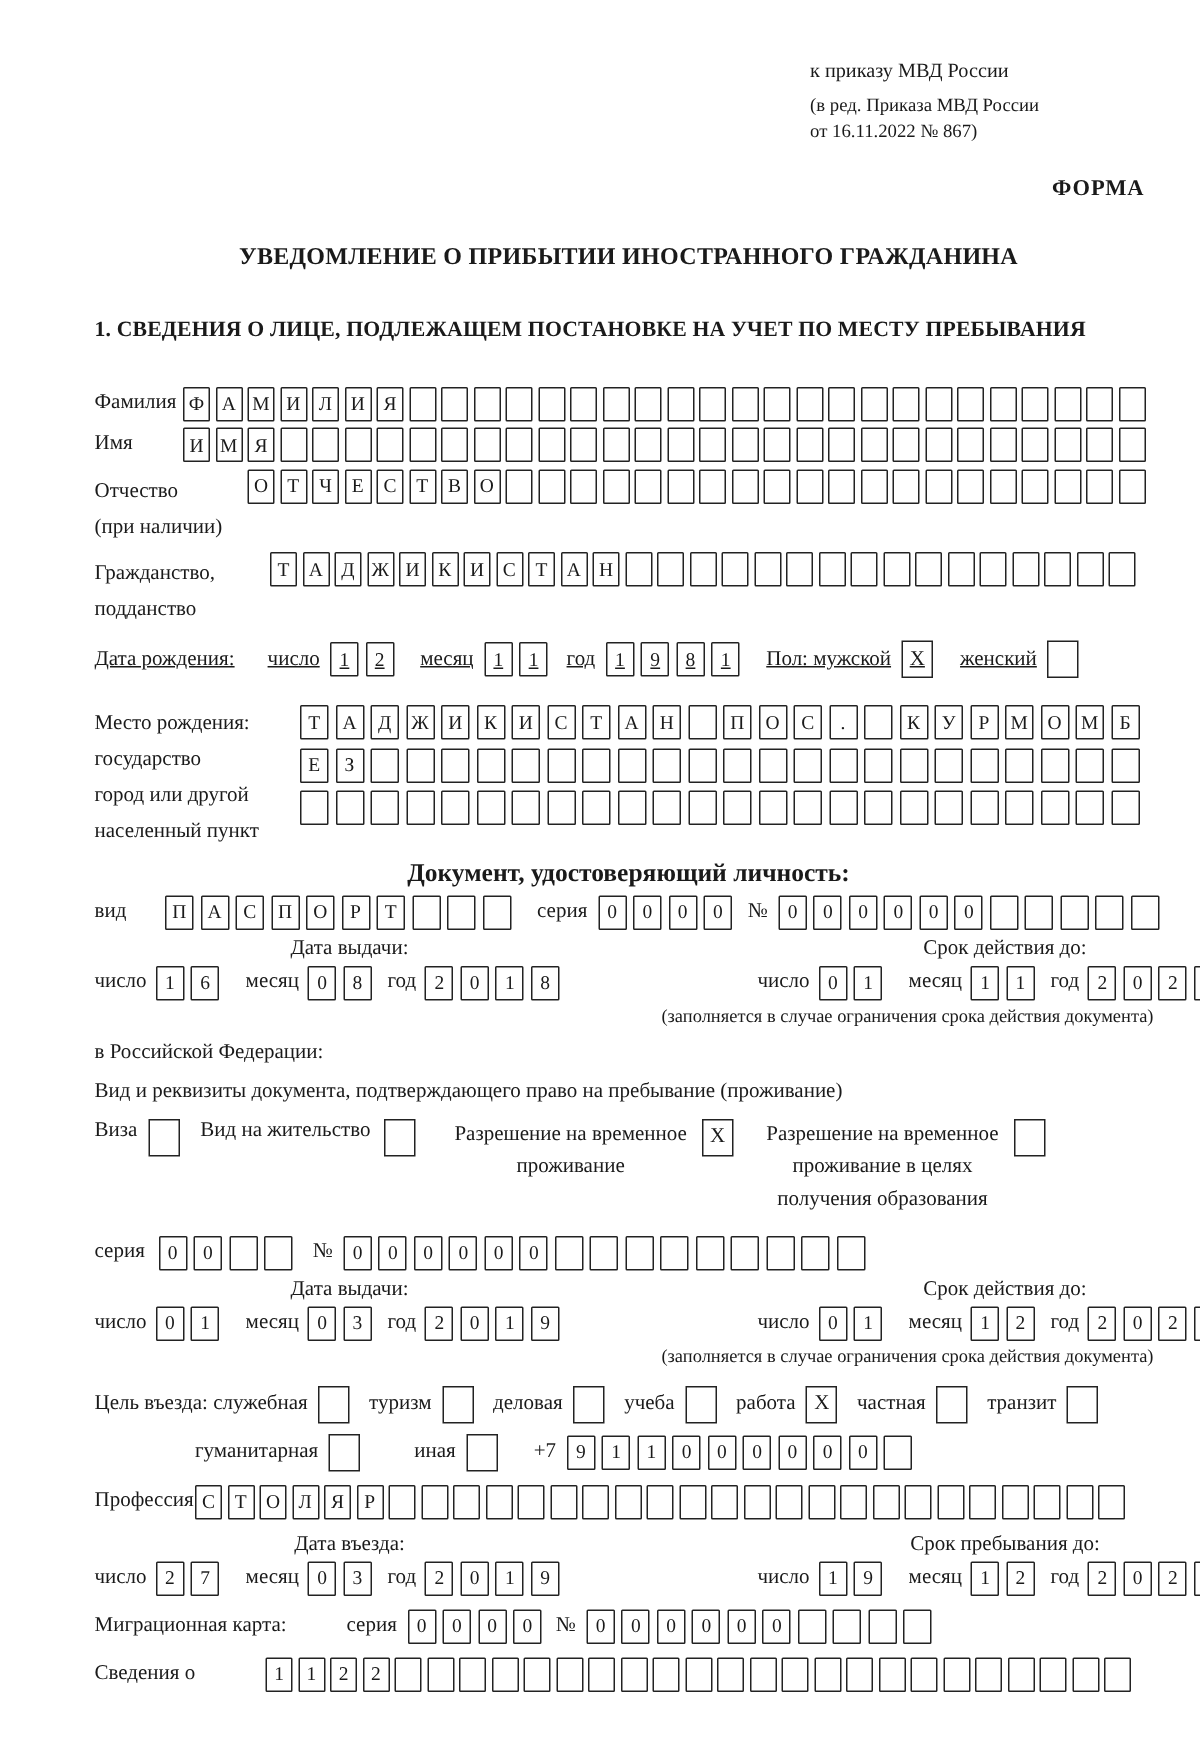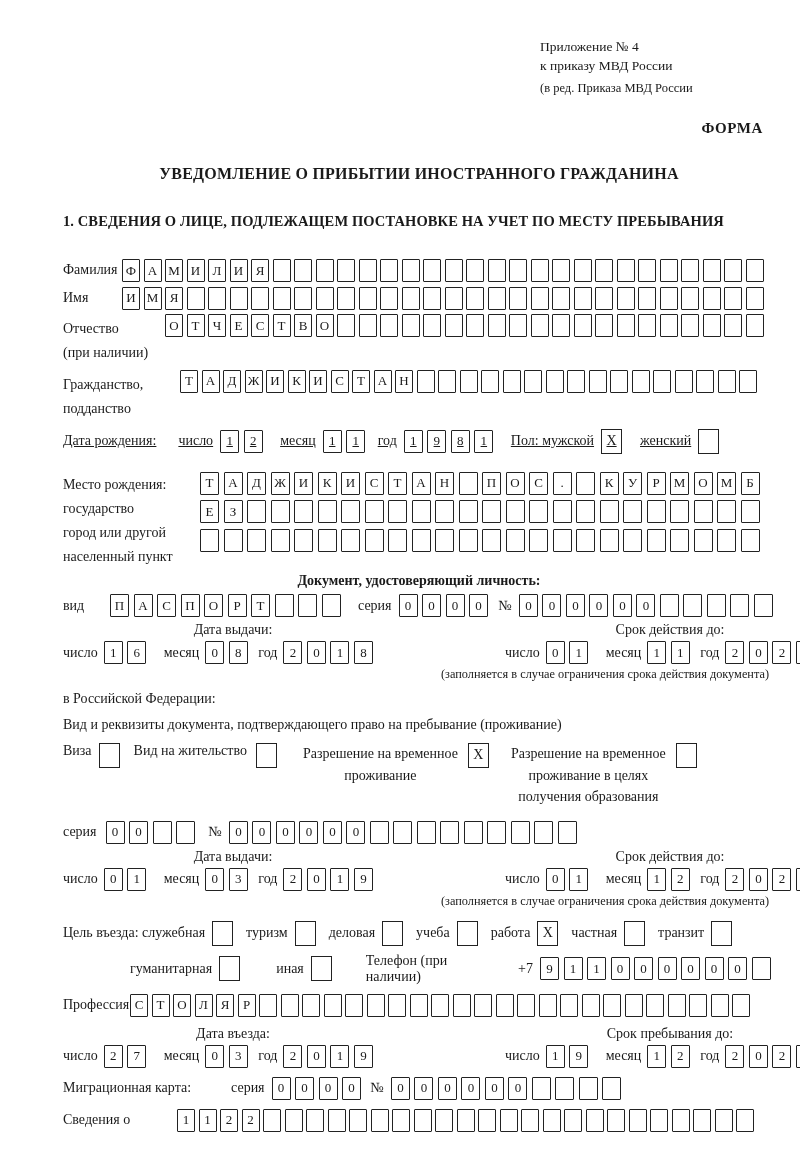--- a/index.html
+++ b/index.html
@@ -30,21 +30,21 @@
   .cbox {
     box-sizing:border-box; width:21px; height:25px; border:1.5px solid #222;
     display:inline-flex; align-items:center; justify-content:center; font-size:14px; flex:none; background:#fff;
   }
   .w-surname { width:59px; } .w-patr { width:102px; } .w-citiz { width:117px; }
   .w-place { width:137px; } .w-kind { width:47px; } .w-prof { width:67px; }
   .multi-lbl div { line-height:24px; }
   .place-rows .boxes { margin-bottom:5.5px; }
   .sp { margin-left:13px; margin-right:7px; }
   .sp2 { margin-left:22px; margin-right:7px; }
-  .center-bold { text-align:center; font-weight:bold; font-size:14px; margin:4px 0 5px; }
+  .center-bold { text-align:center; font-weight:bold; font-size:17px; margin:4px 0 5px; }
 
   .dates { display:flex; margin-top:5px; font-size:14px; }
   .dcol.left { width:442px; flex:none; }
   .dhead { text-align:center; margin-bottom:3px; }
   .dcol.left .dhead { width:340px; }
   .dcol.right .dhead { width:330px; }
   .dline { display:flex; align-items:center; }
   .dline .dl { margin-right:6px; } .dline .ml { margin-left:13px; margin-right:6px; }
   .note-right { text-align:right; font-size:12.3px; margin-top:3px; padding-right:6px; }
 
@@ -58,23 +58,23 @@
   .rep-lbl { width:114px; flex:none; line-height:1.62; }
   .rep-boxes .boxes { margin-bottom:6.5px; }
   .nowrap { white-space:nowrap; }
 </style>
 </head>
 <body>
 
 <div class="sheet">
 
   <div class="appendix">
-    <div>Приложение № 4</div>
     <div>к приказу МВД России</div>
     <div class="small gap">(в ред. Приказа МВД России</div>
+    <div class="small">от 16.11.2022 № 867)</div>
   </div>
 
   <div class="forma">ФОРМА</div>
 
   <div class="title">
     <div>УВЕДОМЛЕНИЕ О ПРИБЫТИИ ИНОСТРАННОГО ГРАЖДАНИНА</div>
   </div>
 
   <div class="section-heading">1. СВЕДЕНИЯ О ЛИЦЕ, ПОДЛЕЖАЩЕМ ПОСТАНОВКЕ НА УЧЕТ ПО МЕСТУ ПРЕБЫВАНИЯ</div>
 
@@ -546,21 +546,20 @@
     <span class="cbox"></span>
     <span class="g">транзит</span>
     <span class="cbox"></span>
   </div>
 
   <div class="purpose-row" style="margin-top:7px; margin-left:67px">
     <span class="t">гуманитарная</span>
     <span class="cbox"></span>
     <span class="g" style="margin-left:36px">иная</span>
     <span class="cbox"></span>
-    <span class="g" style="margin-left:34px">Телефон (при наличии)</span>
     <span class="g" style="margin-left:24px">+7</span>
     <span class="boxes lg">
         <span class="cell">9</span>
         <span class="cell">1</span>
         <span class="cell">1</span>
         <span class="cell">0</span>
         <span class="cell">0</span>
         <span class="cell">0</span>
         <span class="cell">0</span>
         <span class="cell">0</span>

